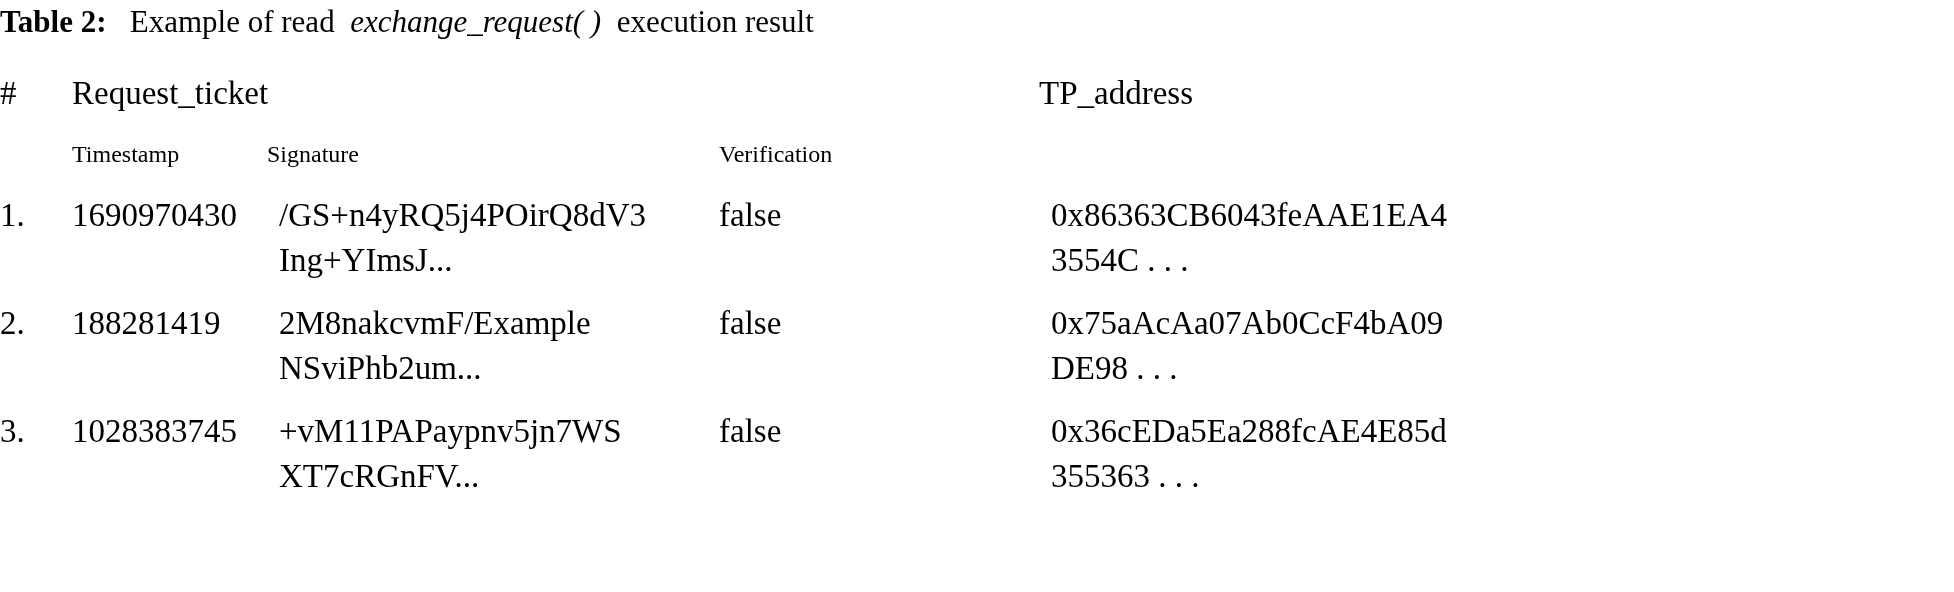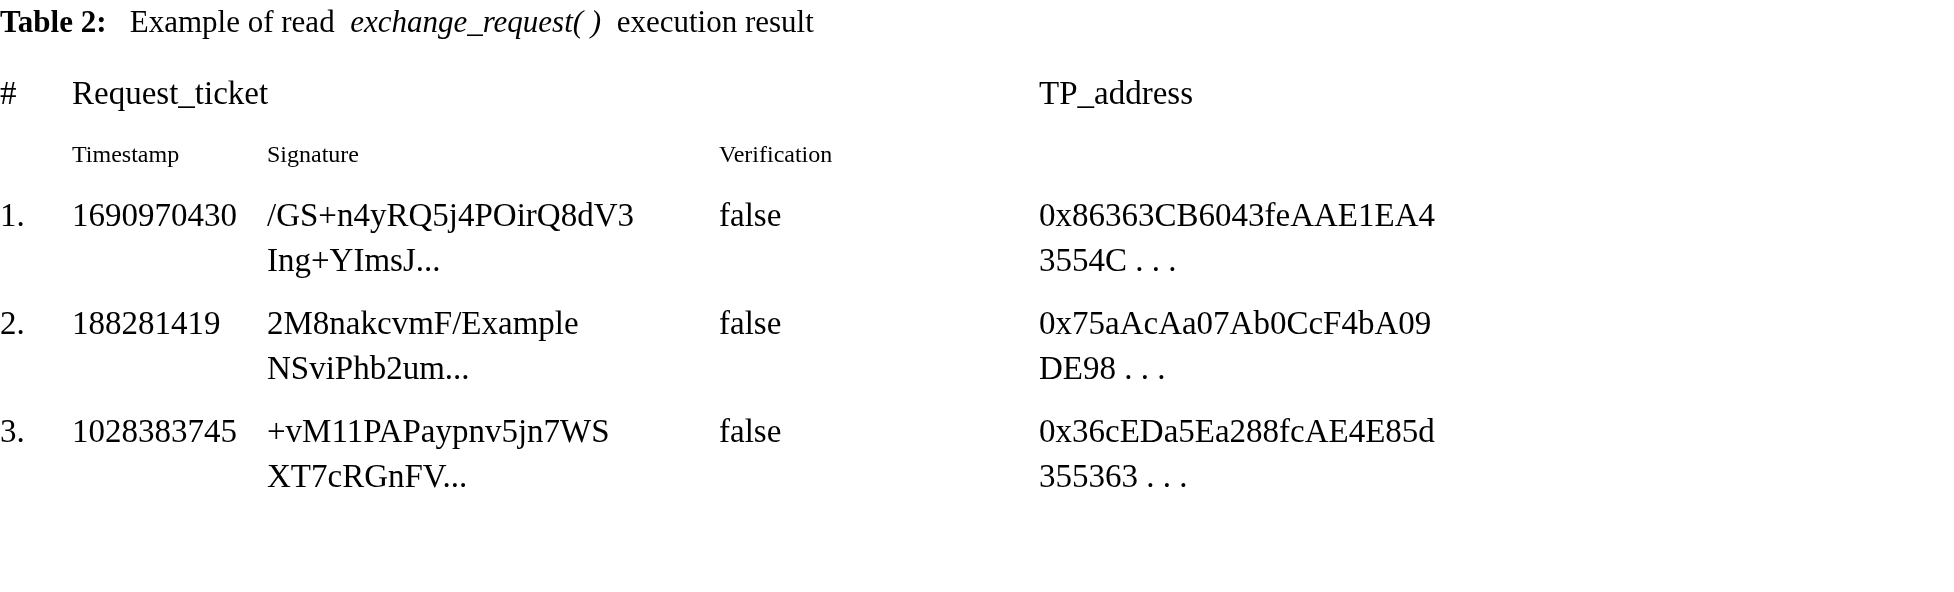--- a/index.html
+++ b/index.html
@@ -101,21 +101,21 @@
     padding-top: 6px !important;
   }
 
   .data-cell {
     font-size: 33px;
     line-height: 45px;
     padding-top: 9px !important;
     padding-bottom: 9px !important;
   }
 
-  .line2 { display: block; }
+  .line2 { display: block; margin-left: 12px; }
 </style>
 </head>
 <body>
 
 <div class="page">
 
   <div class="caption">
     <span class="cap-label">Table 2:</span>
     <span>&nbsp;&nbsp;</span><span class="cap-text">Example of read</span>
     <span>&nbsp;</span><span class="cap-mono-italic">exchange_request( )</span>

